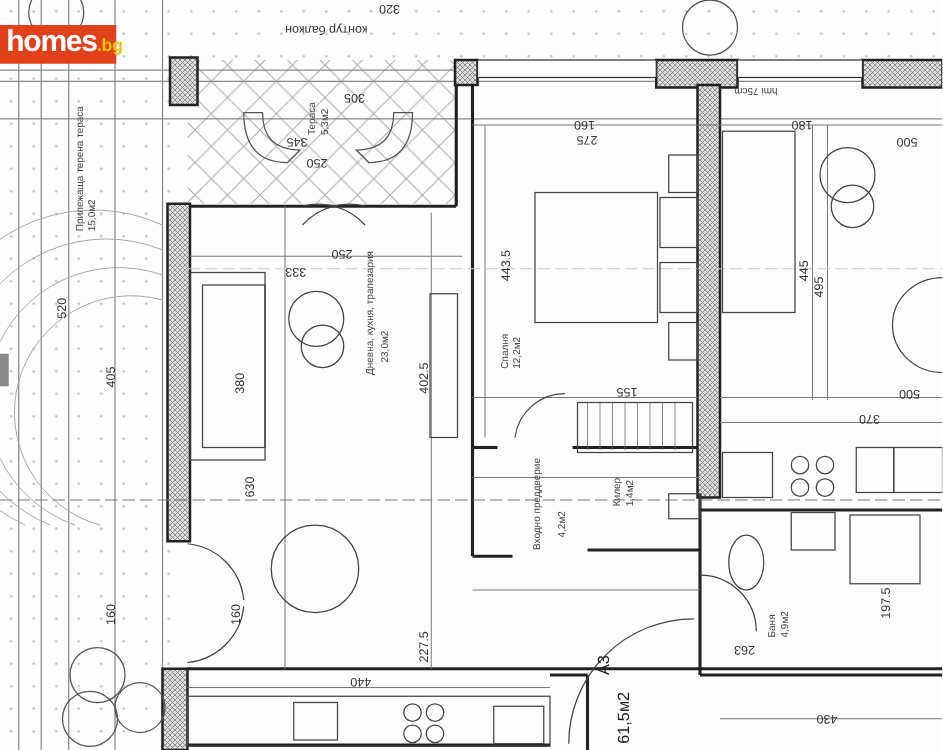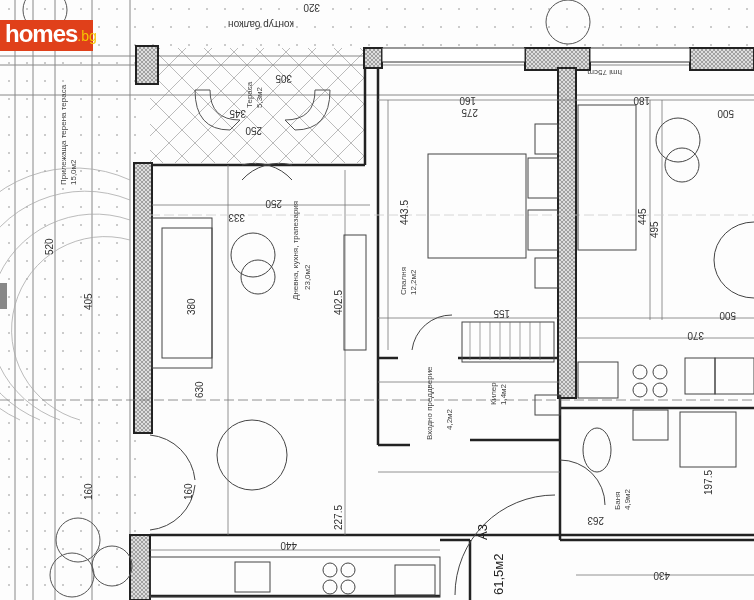--- a/index.html
+++ b/index.html
@@ -3,21 +3,21 @@
 <meta charset="utf-8">
 <style>
   html,body{margin:0;padding:0;background:#fff;}
   #stage{position:relative;width:754px;height:600px;overflow:hidden;background:#fdfdfd;font-family:"Liberation Sans",sans-serif;}
   svg{position:absolute;left:0;top:0;}
   .dim{font-family:"Liberation Sans",sans-serif;font-size:10px;fill:#333;}
   .lbl{font-family:"Liberation Sans",sans-serif;font-size:8px;fill:#444;}
   .big{font-family:"Liberation Sans",sans-serif;font-size:13px;fill:#222;}
   #logo{position:absolute;left:0;top:20px;width:93px;height:31px;background:#e0401a;display:flex;align-items:flex-start;padding-left:5px;box-sizing:border-box;}
   #logo .h{color:#fff;font-weight:bold;font-size:24px;letter-spacing:-1px;font-family:"Liberation Sans",sans-serif;}
-  #logo .b{color:#f5c400;font-weight:normal;font-size:14px;margin-top:8px;font-family:"Liberation Sans",sans-serif;}
+  #logo .b{color:#f5c400;font-weight:bold;font-size:14px;margin-top:8px;font-family:"Liberation Sans",sans-serif;}
   #sidetab{position:absolute;left:0;top:283px;width:7px;height:26px;background:#888;}
 </style>
 </head>
 <body>
 
 <div id="stage">
 <svg width="754" height="600" viewBox="0 0 754 600">
   <defs>
     <pattern id="dots" width="18" height="18" patternUnits="userSpaceOnUse">
       <circle cx="9" cy="9" r="1" fill="#bbb"></circle>

